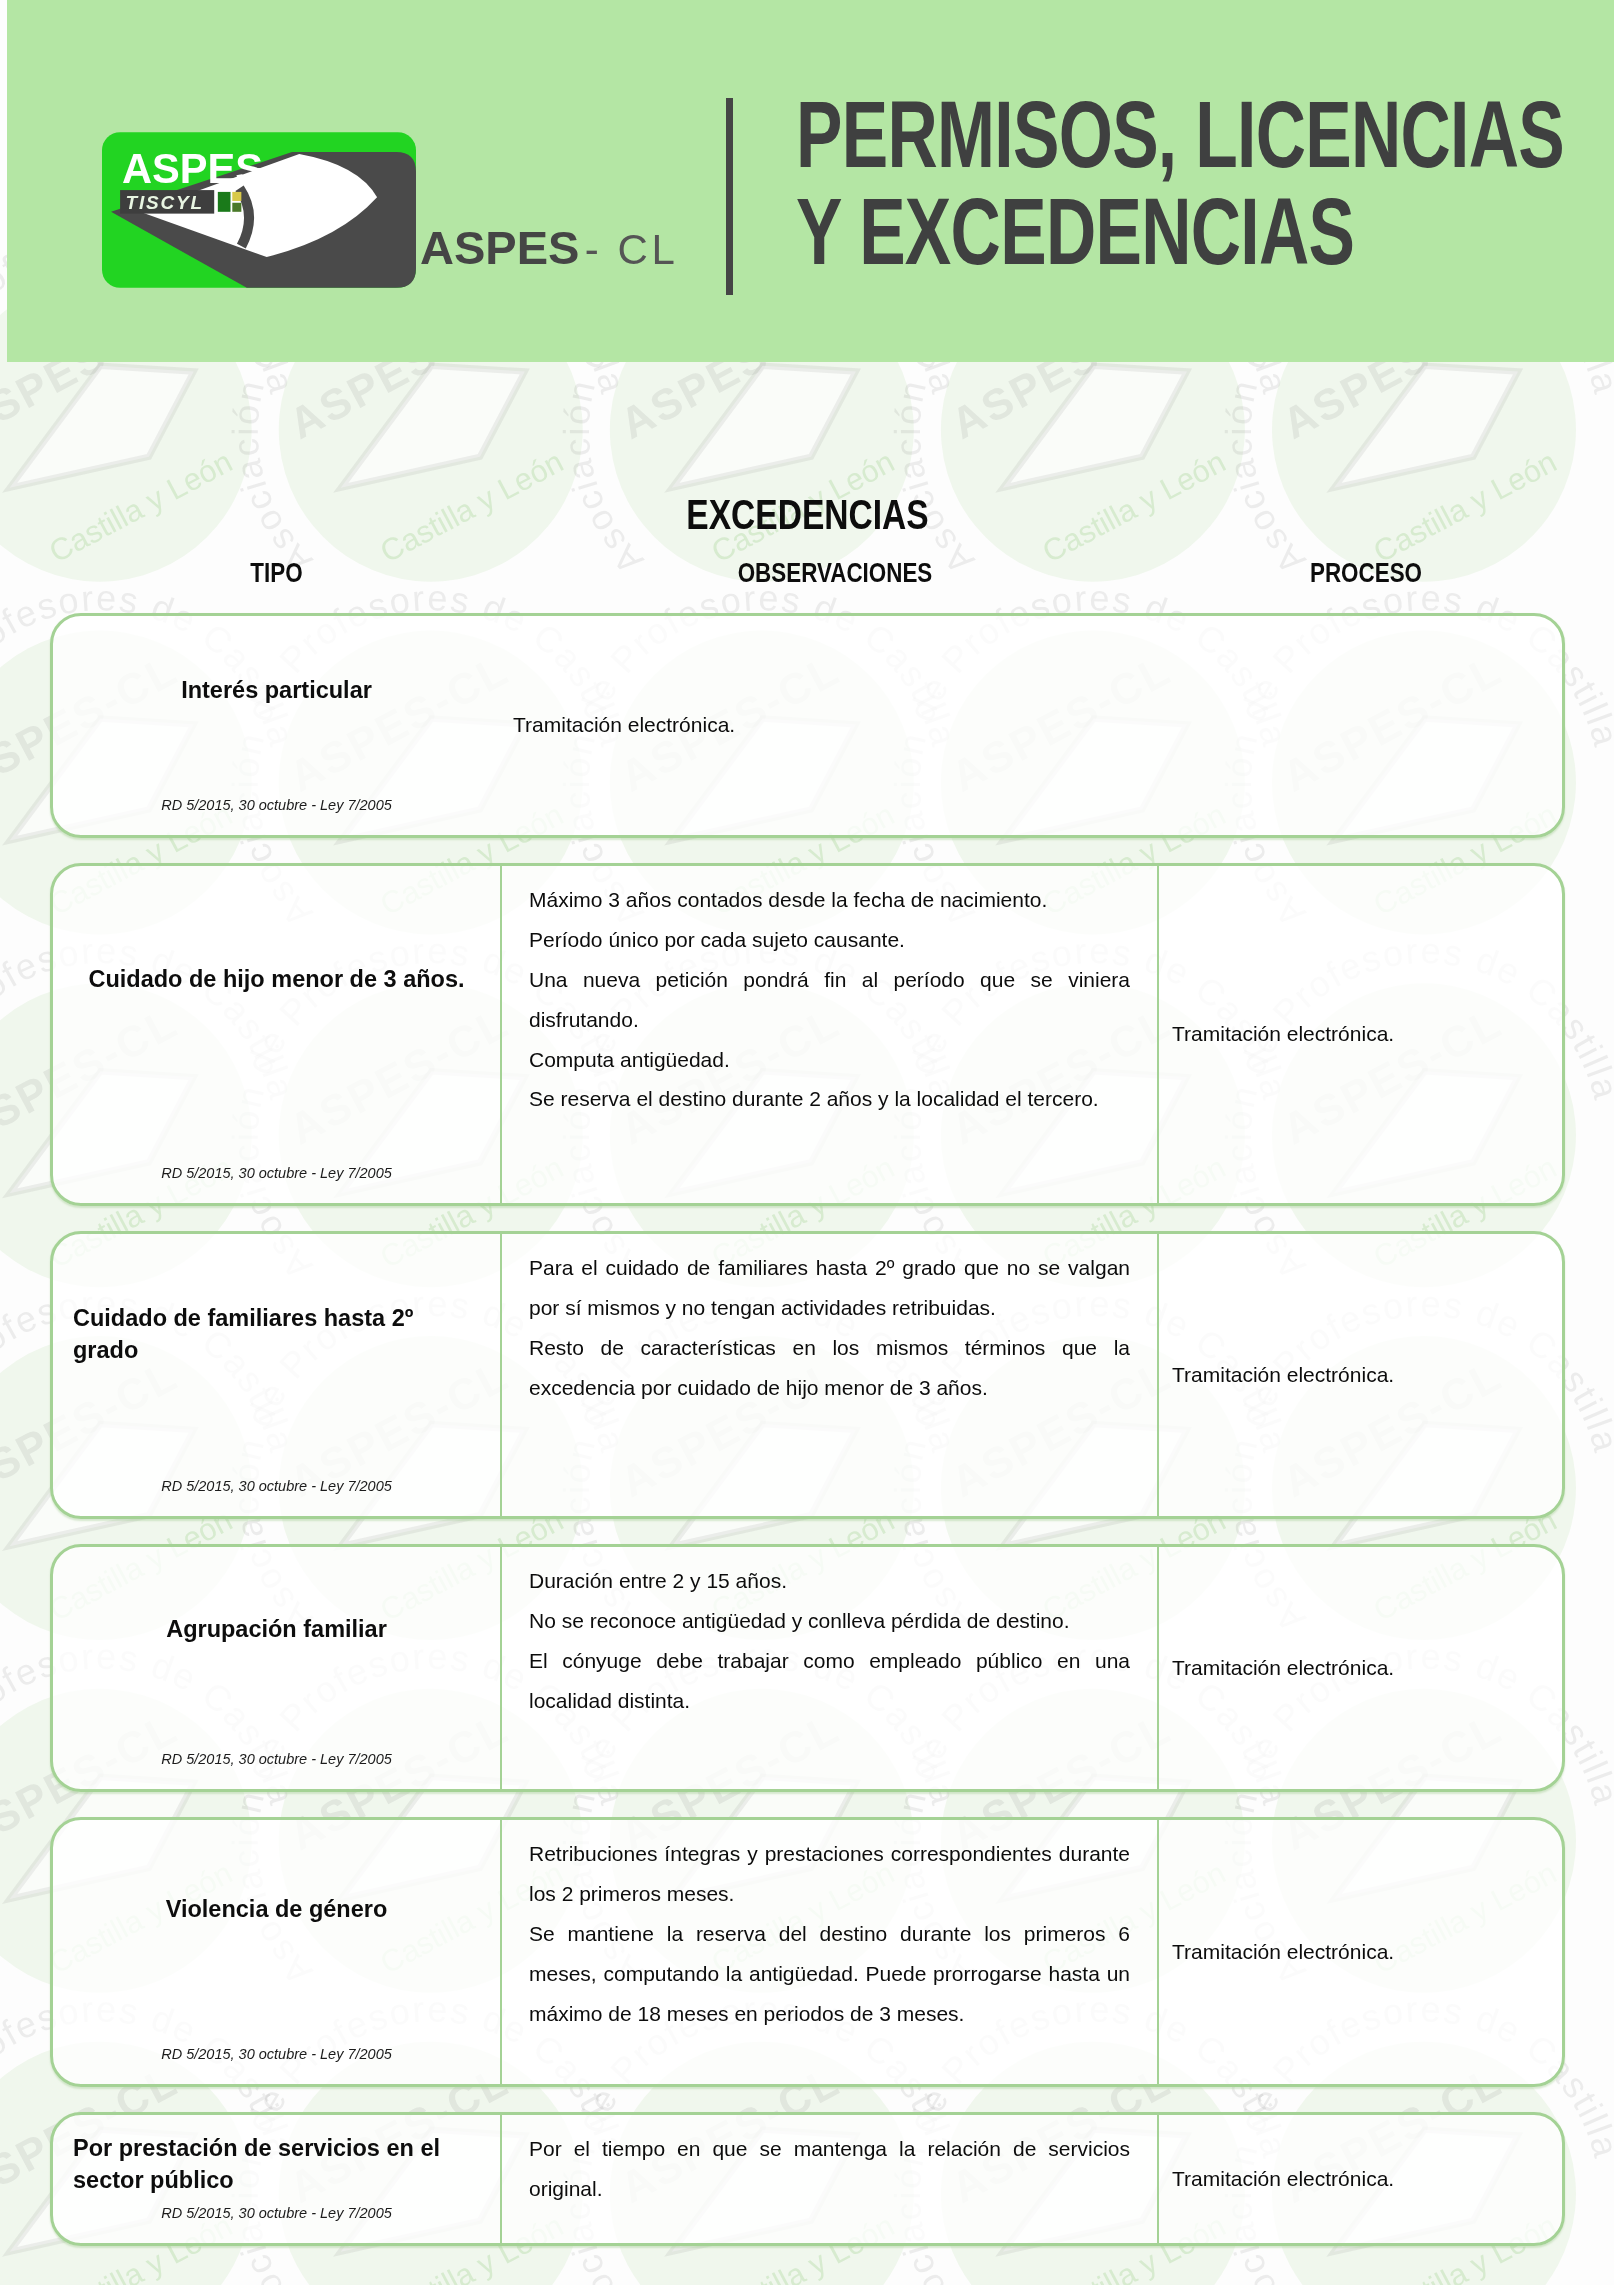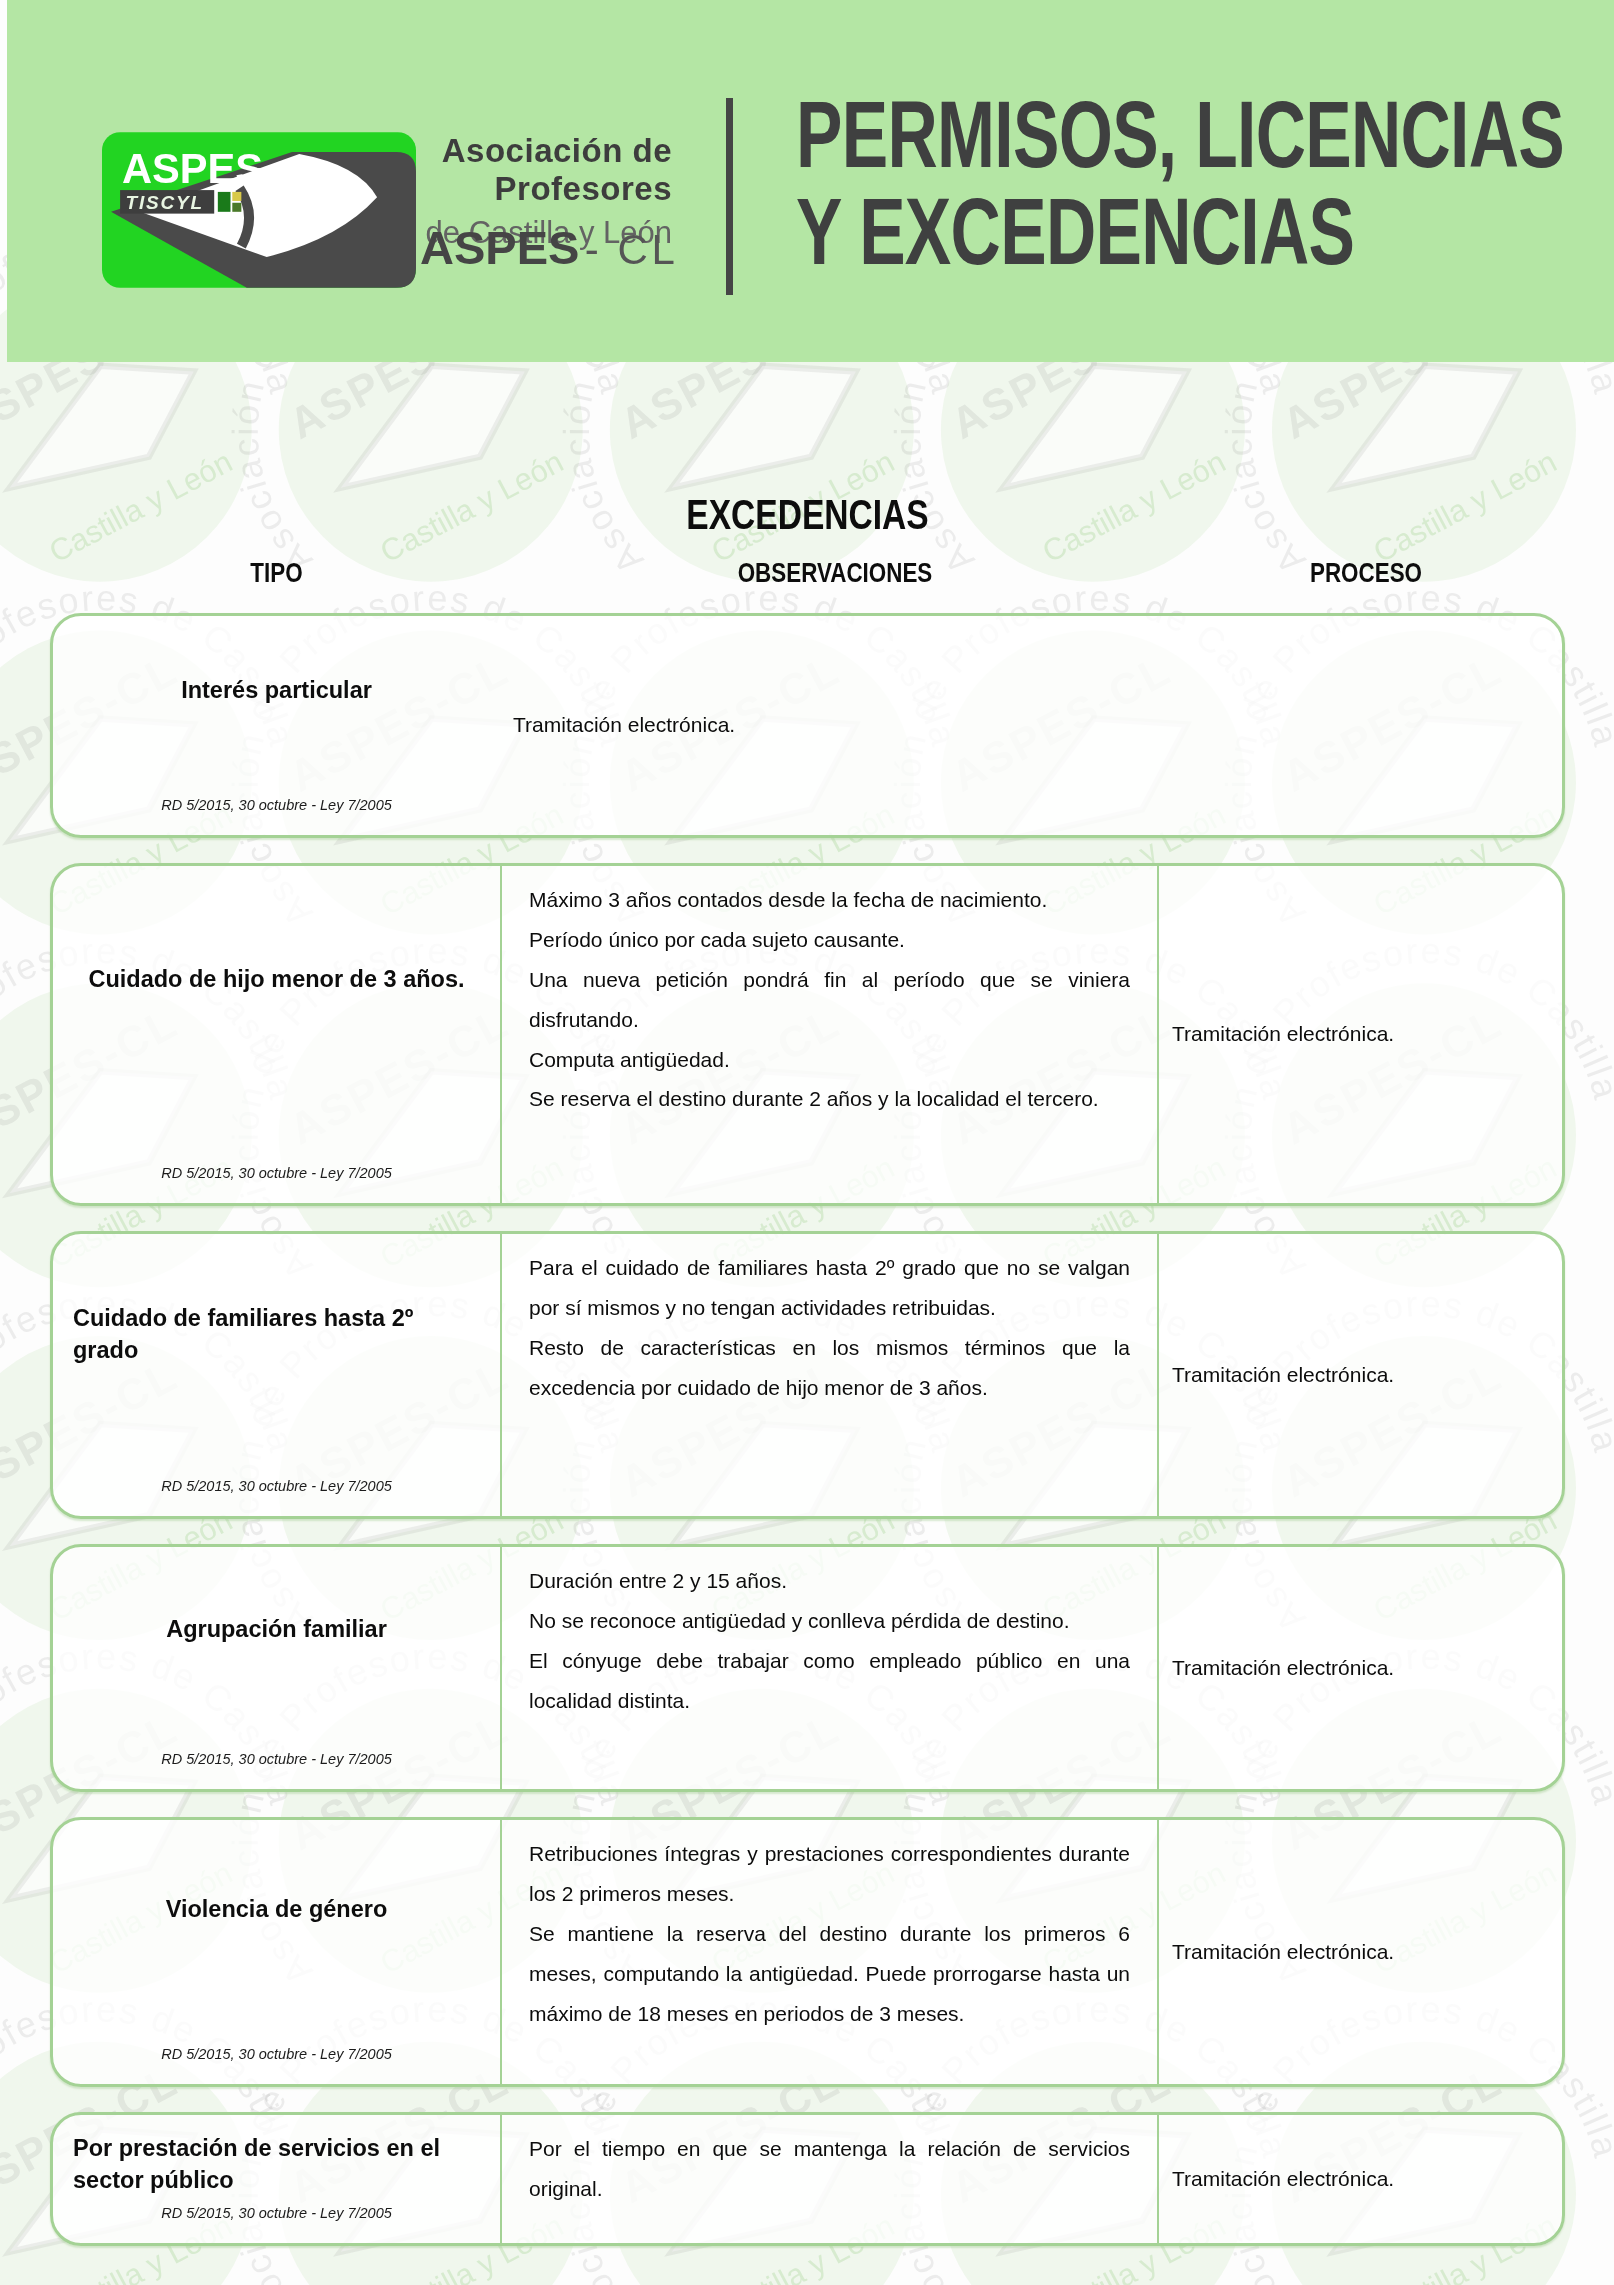--- a/index.html
+++ b/index.html
@@ -133,24 +133,20 @@
         <text x="22" y="56" font-family="Liberation Sans, sans-serif" font-size="46" font-weight="bold" fill="#ffffff">ASPES</text>
         <text x="156" y="56" font-family="Liberation Sans, sans-serif" font-size="24" font-weight="bold" fill="#ffffff">-CL</text>
         <rect x="20" y="64" width="104" height="26" fill="#3e3e3e"></rect>
         <text x="26" y="85" font-family="Liberation Sans, sans-serif" font-size="21" font-weight="bold" font-style="italic" letter-spacing="2" fill="#e8f5e2">TISCYL</text>
         <rect x="128" y="66" width="14" height="22" fill="#1a7a1a"></rect>
         <rect x="144" y="66" width="10" height="10" fill="#d8c94a"></rect>
         <rect x="144" y="78" width="10" height="10" fill="#4a7a2a"></rect>
       </svg>
     </div>
 
-    <div class="org-block">
-      <div class="org1">Asociación de Profesores</div>
-      <div class="org2">de Castilla y León</div>
-    </div>
     <div class="brand-line">
       <span class="brand-bold">ASPES</span><span class="brand-light">- CL</span>
     </div>
 
     <div class="divider"></div>
 
     <h1 class="main-title">
       <span>PERMISOS, LICENCIAS</span><br>
       <span>Y EXCEDENCIAS</span>
     </h1>

